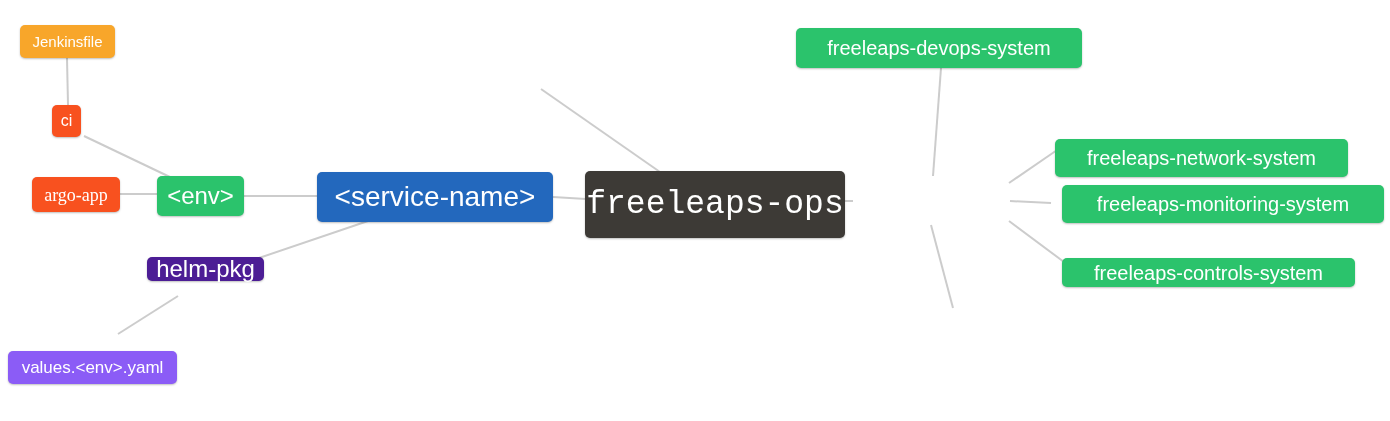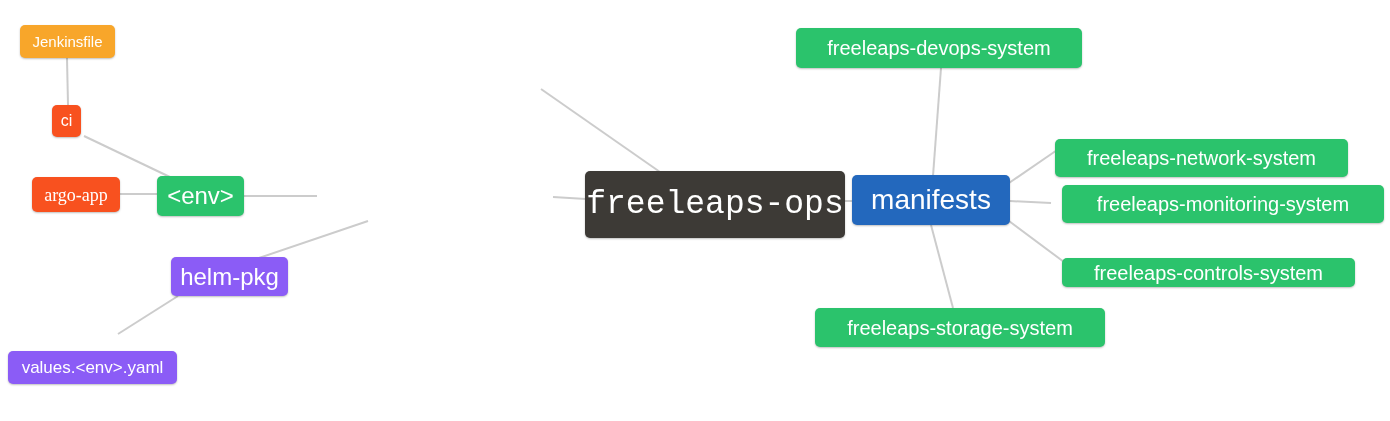--- a/index.html
+++ b/index.html
@@ -59,23 +59,22 @@
       <line x1="1010" y1="201" x2="1051" y2="203"></line>
       <line x1="1009" y1="221" x2="1064" y2="262"></line>
       <line x1="931" y1="225" x2="953" y2="308"></line>
     </g>
   </svg>
 
   <div class="node c-orange" style="left: 20px; top: 25px; width: 95px; height: 33px; font-size: 15px; background-color: rgb(248, 166, 42);">Jenkinsfile</div>
   <div class="node c-red" style="left: 52px; top: 105px; width: 29px; height: 32px; font-size: 16px; background-color: rgb(248, 81, 31);">ci</div>
   <div class="node c-red" style="left: 32px; top: 177px; width: 88px; height: 35px; font-size: 18px; background-color: rgb(248, 81, 31); font-family: Liberation Serif, serif;">argo-app</div>
   <div class="node c-green" style="left: 157px; top: 176px; width: 87px; height: 40px; font-size: 24px; background-color: rgb(43, 195, 108);">&lt;env&gt;</div>
-  <div class="node c-green" style="left: 147px; top: 257px; width: 117px; height: 39px; font-size: 24px; background-color: #8b5cf6; margin-left: 24px;">helm-pkg</div>
+  <div class="node c-green" style="left: 147px; top: 257px; width: 117px; height: 24px; font-size: 24px; background-color: #4c1d95;">helm-pkg</div>
   <div class="node c-red" style="left: 8px; top: 333px; width: 169px; height: 33px; font-size: 17px; background-color: #8b5cf6; margin-top: 18px;">values.&lt;env&gt;.yaml</div>
+  <div class="node c-blue" style="left: 317px; top: 172px; width: 236px; height: 50px; font-size: 28px; background-color: rgb(35, 104, 189);">&lt;service-name&gt;</div>
   <div class="node c-dark" style="left: 585px; top: 171px; width: 260px; height: 67px; font-size: 33px; background-color: rgb(61, 58, 54); font-family: Liberation Mono, monospace;">freeleaps-ops</div>
-  <div class="node c-blue" style="left: 852px; top: 175px; width: 158px; height: 50px; font-size: 28px; background-color: rgb(35, 104, 189);">manifests</div>
   <div class="node c-green" style="left: 796px; top: 28px; width: 286px; height: 40px; font-size: 20px; background-color: rgb(43, 195, 108);">freeleaps-devops-system</div>
   <div class="node c-green" style="left: 1055px; top: 111px; width: 293px; height: 38px; font-size: 20px; background-color: rgb(43, 195, 108); margin-top: 28px;">freeleaps-network-system</div>
   <div class="node c-green" style="left: 1050px; top: 185px; width: 322px; height: 38px; font-size: 20px; background-color: rgb(43, 195, 108); margin-left: 12px;">freeleaps-monitoring-system</div>
   <div class="node c-green" style="left: 1062px; top: 258px; width: 293px; height: 29px; font-size: 20px; background-color: rgb(43, 195, 108);">freeleaps-controls-system</div>
-  <div class="node c-green" style="left: 815px; top: 308px; width: 290px; height: 39px; font-size: 20px; background-color: rgb(43, 195, 108);">freeleaps-storage-system</div>
 
 </div>
 
 </body></html>

